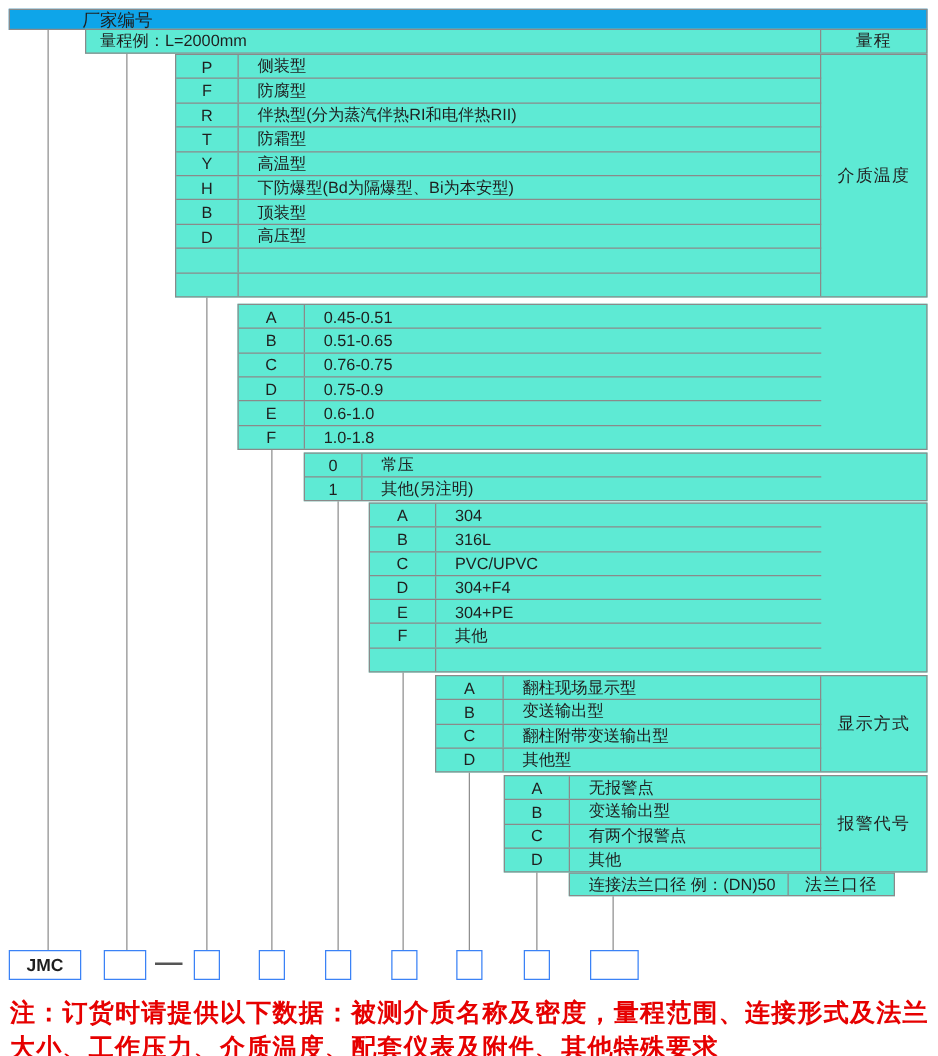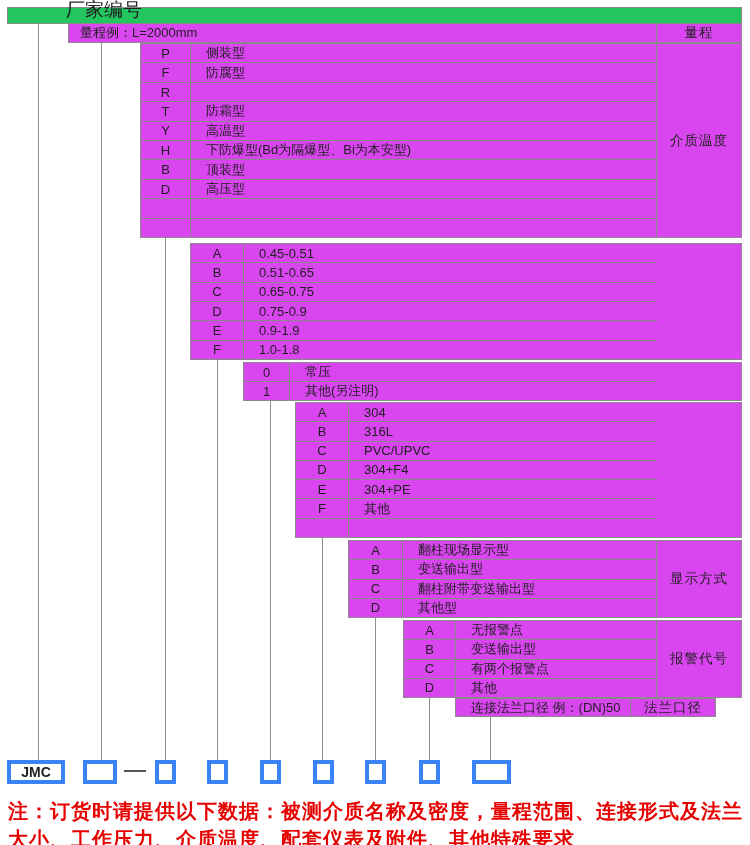--- a/index.html
+++ b/index.html
@@ -1,35 +1,35 @@
 <!DOCTYPE html>
 <html><head>
 <meta charset="utf-8">
 <style>
   html,body{margin:0;padding:0;background:#ffffff;}
   .canvas{
     position:relative;width:750px;height:845px;background:#ffffff;overflow:hidden;
     font-family:"Liberation Sans","DejaVu Sans",sans-serif;color:#1f1f1f;
   }
-  .section{position:absolute;border:1px solid #8a8a8a;background:#d946ef;box-sizing:border-box;}
+  .section{position:absolute;border:1px solid #8a8a8a;background:#5eead4;box-sizing:border-box;}
   .rows{position:absolute;left:0;top:0;bottom:0;display:flex;flex-direction:column;}
   .row{flex:1;display:flex;align-items:stretch;border-bottom:1px solid #8a8a8a;min-height:0;}
   .row:last-child{border-bottom:none;}
   .code{display:flex;align-items:center;justify-content:center;border-right:1px solid #8a8a8a;box-sizing:border-box;font-size:13px;flex:none;}
   .desc{display:flex;align-items:center;padding-left:15px;font-size:13px;white-space:nowrap;}
   .label-cell{
     position:absolute;right:0;top:0;bottom:0;width:84px;border-left:1px solid #8a8a8a;
     display:flex;flex-direction:column;align-items:center;justify-content:center;
     font-family:"Liberation Serif","DejaVu Serif",serif;font-size:13.5px;color:#222;
     letter-spacing:1px;line-height:1.45;text-align:center;
   }
   .single-row{position:absolute;left:0;top:0;bottom:0;display:flex;align-items:center;font-size:13px;white-space:nowrap;}
-  .factory{position:absolute;border:1px solid #8a8a8a;box-sizing:border-box;display:flex;align-items:flex-end;font-size:19px;background:#22c55e;}
+  .factory{position:absolute;border:1px solid #8a8a8a;box-sizing:border-box;display:flex;align-items:flex-start;font-size:14px;background:#0ea5e9;}
   .vline{position:absolute;width:1px;background:#8f8f8f;}
-  .cbox{position:absolute;height:24px;border:4px solid #3b82f6;box-sizing:border-box;background:#fff;
+  .cbox{position:absolute;height:24px;border:1px solid #3b82f6;box-sizing:border-box;background:#fff;
         display:flex;align-items:center;justify-content:center;font-weight:bold;font-size:14px;}
   .dash{position:absolute;height:2px;background:#555;}
   .note{
     position:absolute;left:8px;top:797px;width:740px;color:#e60000;font-weight:bold;
     font-size:20px;line-height:28px;letter-spacing:1px;white-space:nowrap;
   }
 </style>
 </head>
 <body>
 
@@ -53,20 +53,21 @@
       <div class="row">
           <div class="code" style="width:50px;">P</div>
           <div class="desc">侧装型</div>
         </div>
       <div class="row">
           <div class="code" style="width:50px;">F</div>
           <div class="desc">防腐型</div>
         </div>
       <div class="row">
           <div class="code" style="width:50px;">R</div>
+          <div class="desc">伴热型(分为蒸汽伴热RI和电伴热RII)</div>
         </div>
       <div class="row">
           <div class="code" style="width:50px;">T</div>
           <div class="desc">防霜型</div>
         </div>
       <div class="row">
           <div class="code" style="width:50px;">Y</div>
           <div class="desc">高温型</div>
         </div>
       <div class="row">
@@ -100,29 +101,29 @@
       <div class="row">
           <div class="code" style="width:53px;">A</div>
           <div class="desc">0.45-0.51</div>
         </div>
       <div class="row">
           <div class="code" style="width:53px;">B</div>
           <div class="desc">0.51-0.65</div>
         </div>
       <div class="row">
           <div class="code" style="width:53px;">C</div>
-          <div class="desc">0.65-0.75</div>
+          <div class="desc">0.76-0.75</div>
         </div>
       <div class="row">
           <div class="code" style="width:53px;">D</div>
           <div class="desc">0.75-0.9</div>
         </div>
       <div class="row">
           <div class="code" style="width:53px;">E</div>
-          <div class="desc">0.9-1.9</div>
+          <div class="desc">0.6-1.0</div>
         </div>
       <div class="row">
           <div class="code" style="width:53px;">F</div>
           <div class="desc">1.0-1.8</div>
         </div>
     </div>
   </div>
 
   <div class="section" style="left:243px;top:362px;width:499px;height:39px;">
     <div class="rows" style="right:84px;">

